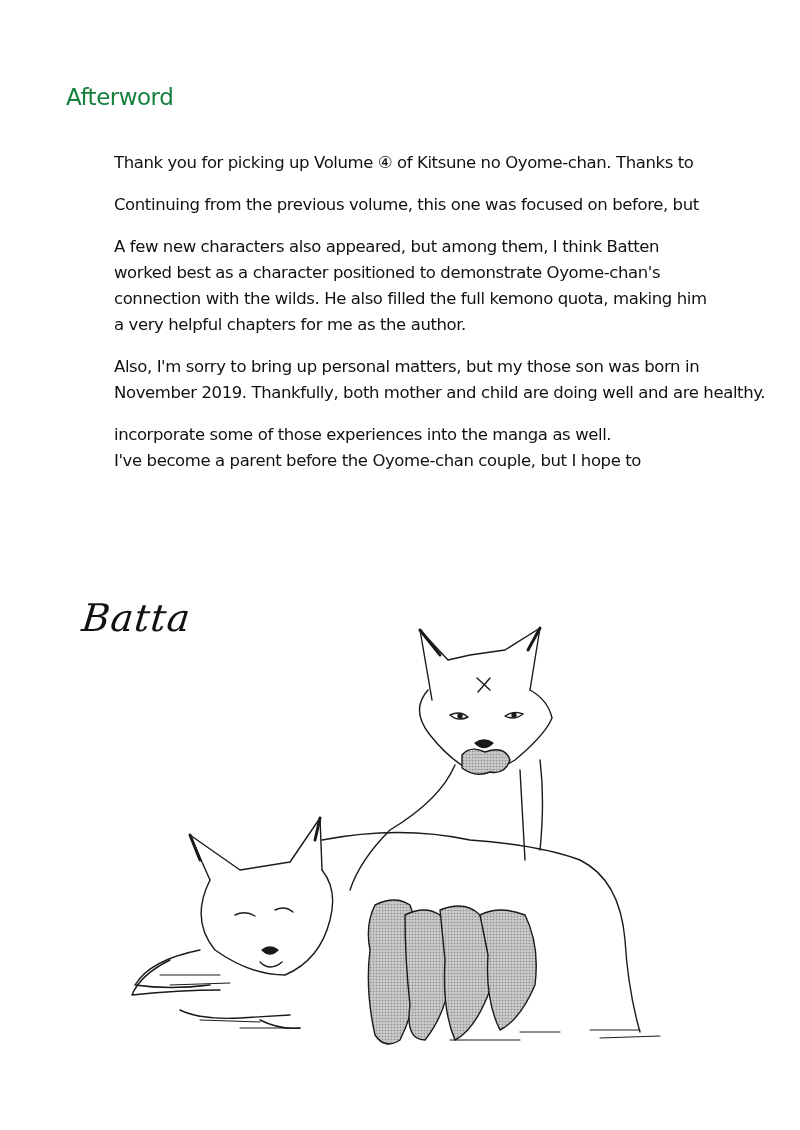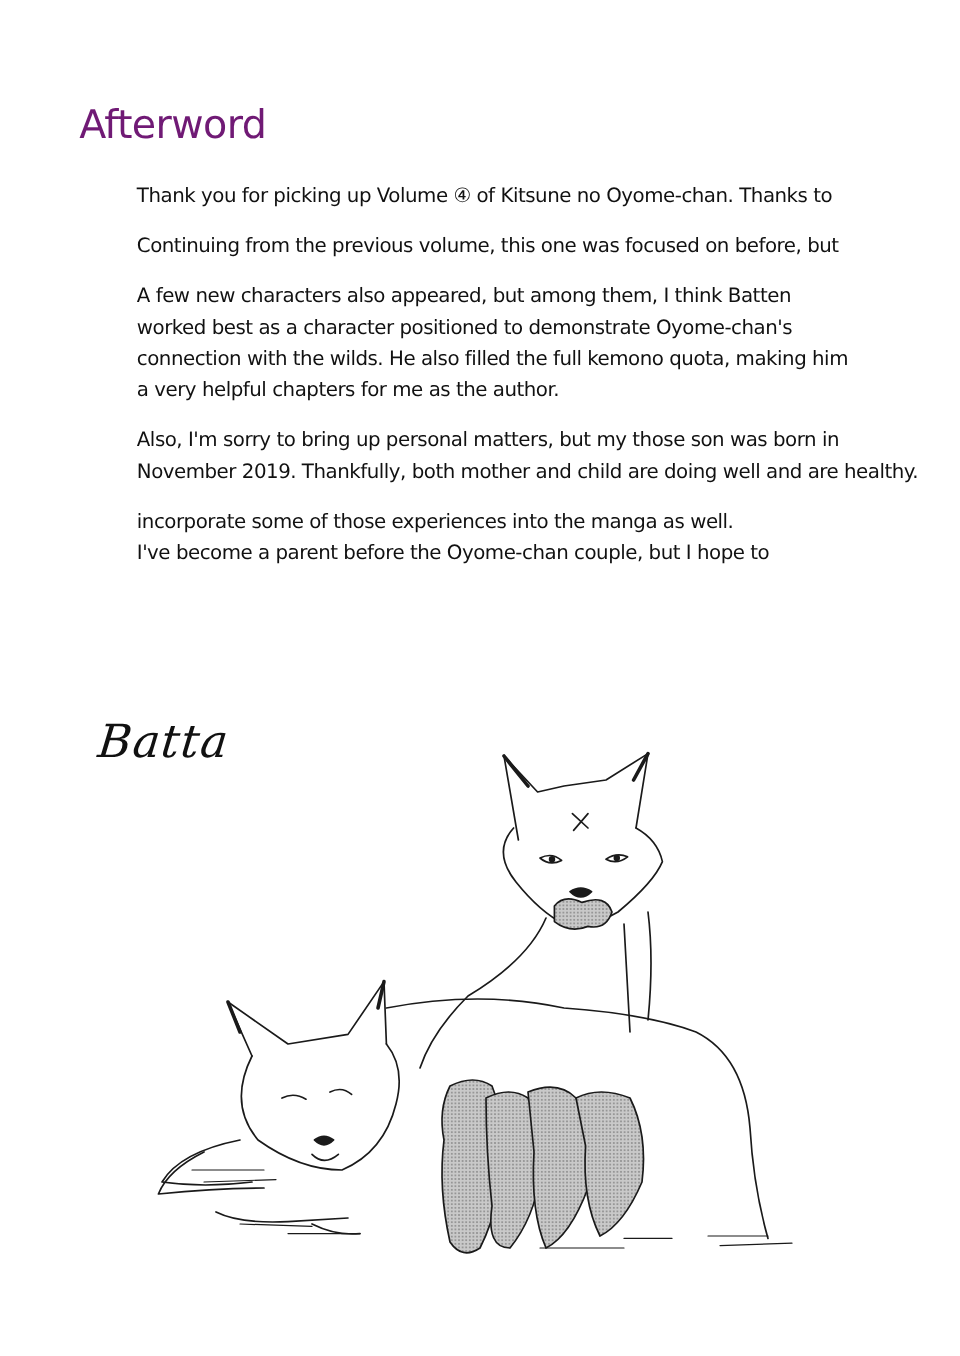--- a/index.html
+++ b/index.html
@@ -1,21 +1,21 @@
 <!DOCTYPE html>
 <html><head>
   <meta charset="utf-8">
   <style>
     html, body { margin: 0; padding: 0; background: #ffffff; }
     body { width: 800px; height: 1130px; position: relative; overflow: hidden; color: #111; }
     .page { position: absolute; inset: 0; background: #fff; }
     .title {
       position: absolute; left: 66px; top: 84px;
-      font-family: "DejaVu Sans", sans-serif; font-size: 33px; font-weight: normal;
-      letter-spacing: -0.5px; color: #701a75; margin: 0;
+      font-family: "DejaVu Sans", sans-serif; font-size: 23px; font-weight: normal;
+      letter-spacing: -0.5px; color: #15803d; margin: 0;
     }
     .body-text {
       position: absolute; left: 68px; top: 150px; width: 700px;
       font-family: "DejaVu Sans", sans-serif; font-size: 16.5px; line-height: 26px;
       color: #111; letter-spacing: -0.4px; margin-left: 46px;
     }
     .para { margin: 0 0 16px 0; }
     .para span { display: block; white-space: nowrap; }
     .signature {
       position: absolute; left: 82px; top: 596px;

